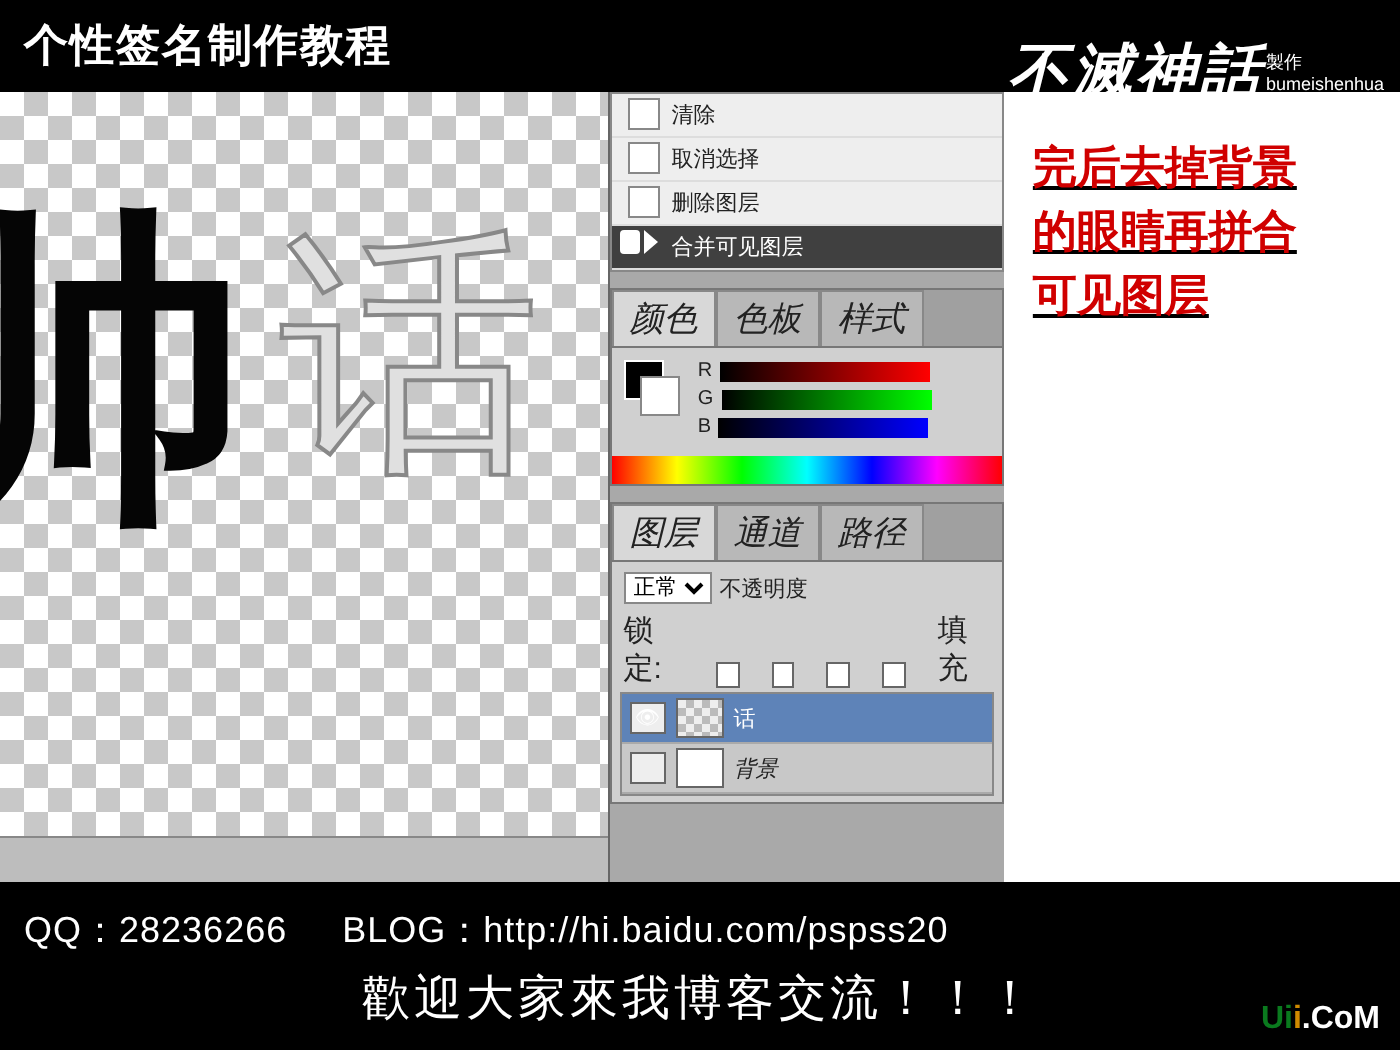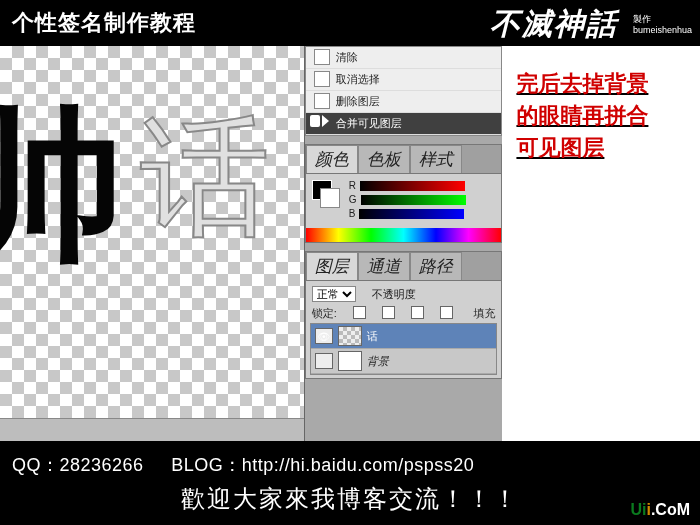--- a/index.html
+++ b/index.html
@@ -1,18 +1,18 @@
 <!DOCTYPE html>
 <html><head>
 <meta charset="utf-8">
 <style>
 body { margin:0; font-family:"Microsoft YaHei",Arial,sans-serif; background:#fff; width:700px; height:525px; overflow:hidden;}
 .top-banner { height:46px; background:#000; display:flex; align-items:center; color:#fff; position:relative;}
 .top-banner .title { font-size:22px; font-weight:bold; margin-left:12px; letter-spacing:1px;}
-.brand { position:absolute; right:8px; top:4px; display:flex; align-items:center; gap:15px;}
+.brand { position:absolute; right:8px; top:16px; display:flex; align-items:center; gap:1px;}
 .brand-text { font-family:"STKaiti","KaiTi",serif; font-size:30px; font-weight:bold; font-style:italic; color:#fff; letter-spacing:2px;}
 .brand-sub { display:flex; flex-direction:column; font-size:9px; line-height:1.2;}
 .main { height:395px; display:flex;}
 .canvas-area { width:315px; position:relative; background-image:
   linear-gradient(45deg,#c8c8c8 25%,transparent 25%,transparent 75%,#c8c8c8 75%),
   linear-gradient(45deg,#c8c8c8 25%,transparent 25%,transparent 75%,#c8c8c8 75%);
   background-color:#fff; background-size:24px 24px; background-position:0 0,12px 12px;}
 .glyph { position:absolute; left:-40px; top:30px; font-family:"STKaiti",serif; font-size:165px; font-weight:bold; color:#050505;}
 .glyph2 { position:absolute; left:140px; top:45px; font-family:"SimHei",serif; font-size:130px; color:#e0e0e0; -webkit-text-stroke:2px #888;}
 .canvas-footer { position:absolute; bottom:0; left:0; right:0; height:22px; background:#bdbdbd; border-top:1px solid #888;}
@@ -32,23 +32,23 @@
 .sw1{ position:absolute; width:18px; height:18px; background:#000; border:1px solid #fff; left:0; top:0;}
 .sw2{ position:absolute; width:18px; height:18px; background:#fff; border:1px solid #888; left:8px; top:8px;}
 .sliders { display:inline-block; margin-left:6px;}
 .slider-row { display:flex; align-items:center; font-size:10px; margin-bottom:3px;}
 .slider { width:105px; height:10px; margin-left:4px;}
 .slider.r{ background:linear-gradient(90deg,#000,#f00);}
 .slider.g{ background:linear-gradient(90deg,#000,#0f0);}
 .slider.b{ background:linear-gradient(90deg,#000,#00f);}
 .spectrum { height:14px; background:linear-gradient(90deg,red,yellow,lime,cyan,blue,magenta,red);}
 .layers-body { background:#d0d0d0; padding:3px 4px;}
-.layers-row1 { display:flex; align-items:center; gap:16px; font-size:11px; padding:2px;}
+.layers-row1 { display:flex; align-items:center; gap:4px; font-size:11px; padding:2px;}
 select, input.txt { font-size:11px; border:1px solid #888; background:#fff;}
-.layers-row2 { display:flex; align-items:flex-start; gap:16px; font-size:11px; padding:2px;}
+.layers-row2 { display:flex; align-items:flex-end; gap:16px; font-size:15px; padding:2px;}
 .chk { width:11px; height:11px; border:1px solid #666; background:#fff;}
 .layer-list { background:#c8c8c8; border:1px solid #888;}
 .layer-item { display:flex; align-items:center; padding:2px 4px; border-bottom:1px solid #aaa;}
 .layer-item.sel { background:#5e83b8; color:#fff;}
 .eye { width:16px; height:14px; border:1px solid #666; background:#eee; display:flex; align-items:center; justify-content:center; font-size:10px;}
 .thumb { width:22px; height:18px; margin:0 5px; background:#eee; border:1px solid #666; background-image:linear-gradient(45deg,#bbb 25%,transparent 25%,transparent 75%,#bbb 75%),linear-gradient(45deg,#bbb 25%,transparent 25%,transparent 75%,#bbb 75%); background-size:8px 8px; background-position:0 0,4px 4px;}
 .thumb.white{ background:#fff;}
 .instr { width:180px; padding:22px 10px 0 14px;text-decoration:underline;}
 .instr-text { color:#d00000; font-size:22px; font-weight:bold; line-height:1.45;}
 .bottom-banner { height:84px; background:#000; color:#fff; position:relative;}

